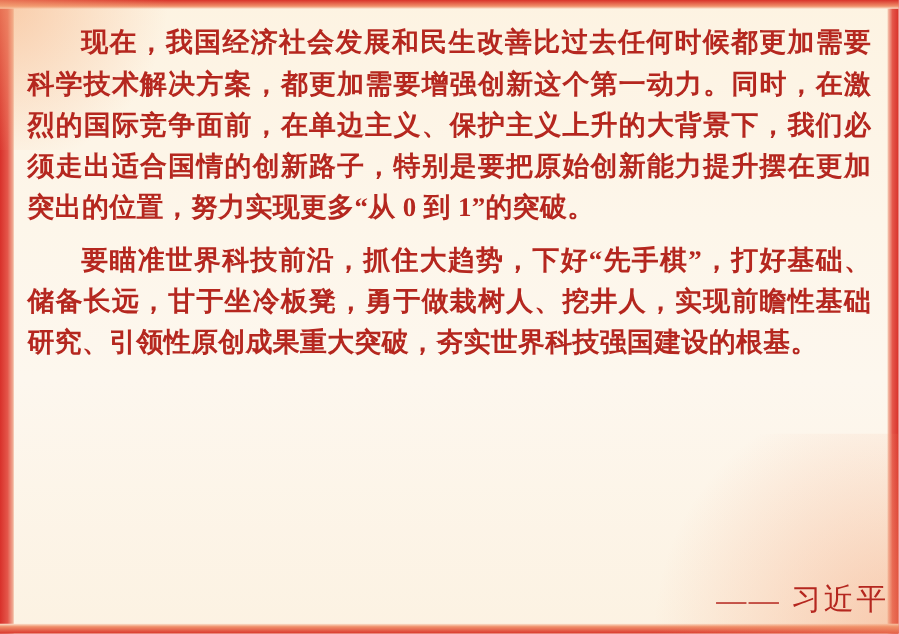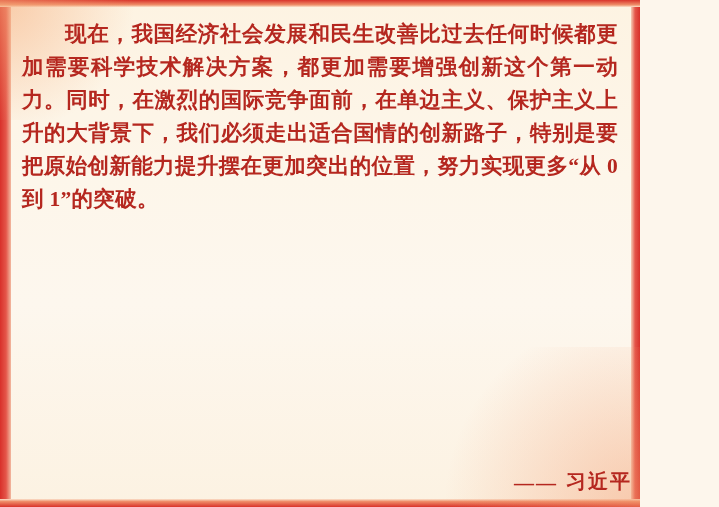--- a/index.html
+++ b/index.html
@@ -8,21 +8,21 @@
   }
   body {
     width: 719px;
     height: 507px;
     overflow: hidden;
     font-family: "Liberation Serif", "DejaVu Serif", serif;
     background: #fdf6ec;
   }
   .poster {
     position: relative;
-    width: 640px;
+    width: 719px;
     height: 507px;
     box-sizing: border-box;
     background:
       linear-gradient(180deg, #fdf3e2 0%, #fdf6ea 35%, #fdf7ee 60%, #fcf2e2 100%);
     overflow: hidden;
   }
   
   .frame-left {
     position: absolute;
     left: 0; top: 0; bottom: 0;
@@ -76,23 +76,23 @@
     color: #b5271f;
     letter-spacing: 0.3px;
     text-align: justify;
     text-justify: inter-ideograph;
     font-weight: 600;
   }
   .signature {
     position: absolute;
     right: 8px;
     bottom: 12px;
-    font-size: 20px;
+    font-size: 24px;
     color: #b5271f;
-    font-weight: 700;
+    font-weight: 400;
     letter-spacing: 2px;
     white-space: nowrap;
     margin-top: 14px;
   }
   .sig-dash {
     display: inline-block;
     vertical-align: middle;
     margin-right: 8px;
   }
 </style>
@@ -102,18 +102,19 @@
 <div class="poster">
   <div class="frame-left"></div>
   <div class="frame-right"></div>
   <div class="frame-top"></div>
   <div class="frame-bottom"></div>
   <div class="corner-glow-tl"></div>
   <div class="corner-glow-br"></div>
 
   <div class="content">
     <p class="para">现在，我国经济社会发展和民生改善比过去任何时候都更加需要科学技术解决方案，都更加需要增强创新这个第一动力。同时，在激烈的国际竞争面前，在单边主义、保护主义上升的大背景下，我们必须走出适合国情的创新路子，特别是要把原始创新能力提升摆在更加突出的位置，努力实现更多“从 0 到 1”的突破。</p>
+    <p class="para">要瞄准世界科技前沿，抓住大趋势，下好“先手棋”，打好基础、储备长远，甘于坐冷板凳，勇于做栽树人、挖井人，实现前瞻性基础研究、引领性原创成果重大突破，夯实世界科技强国建设的根基。</p>
   </div>
 
   <div class="signature">
     <span class="sig-dash">——</span><span>习近平</span>
   </div>
 </div>
 
 </body></html>

